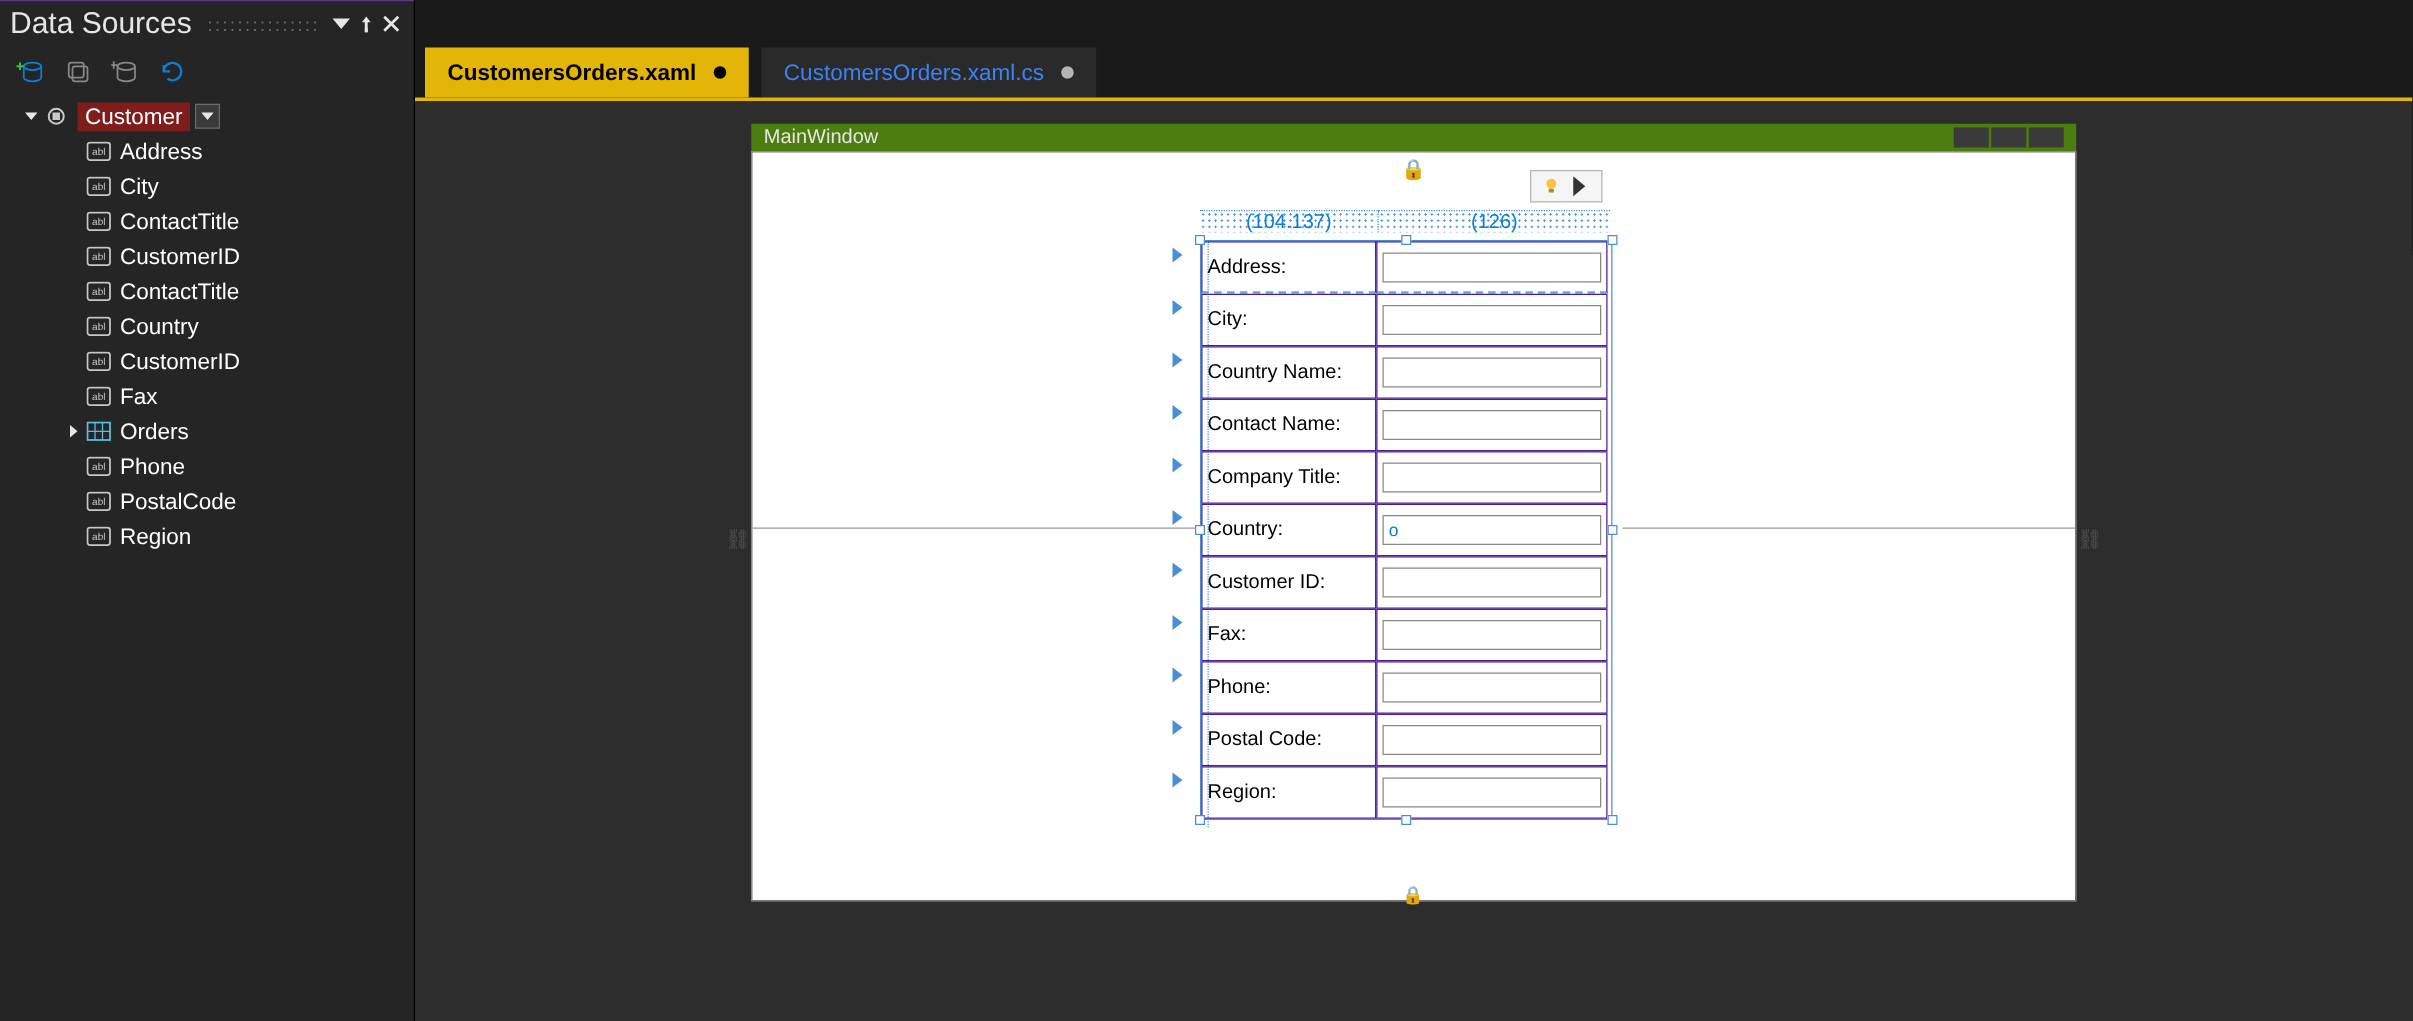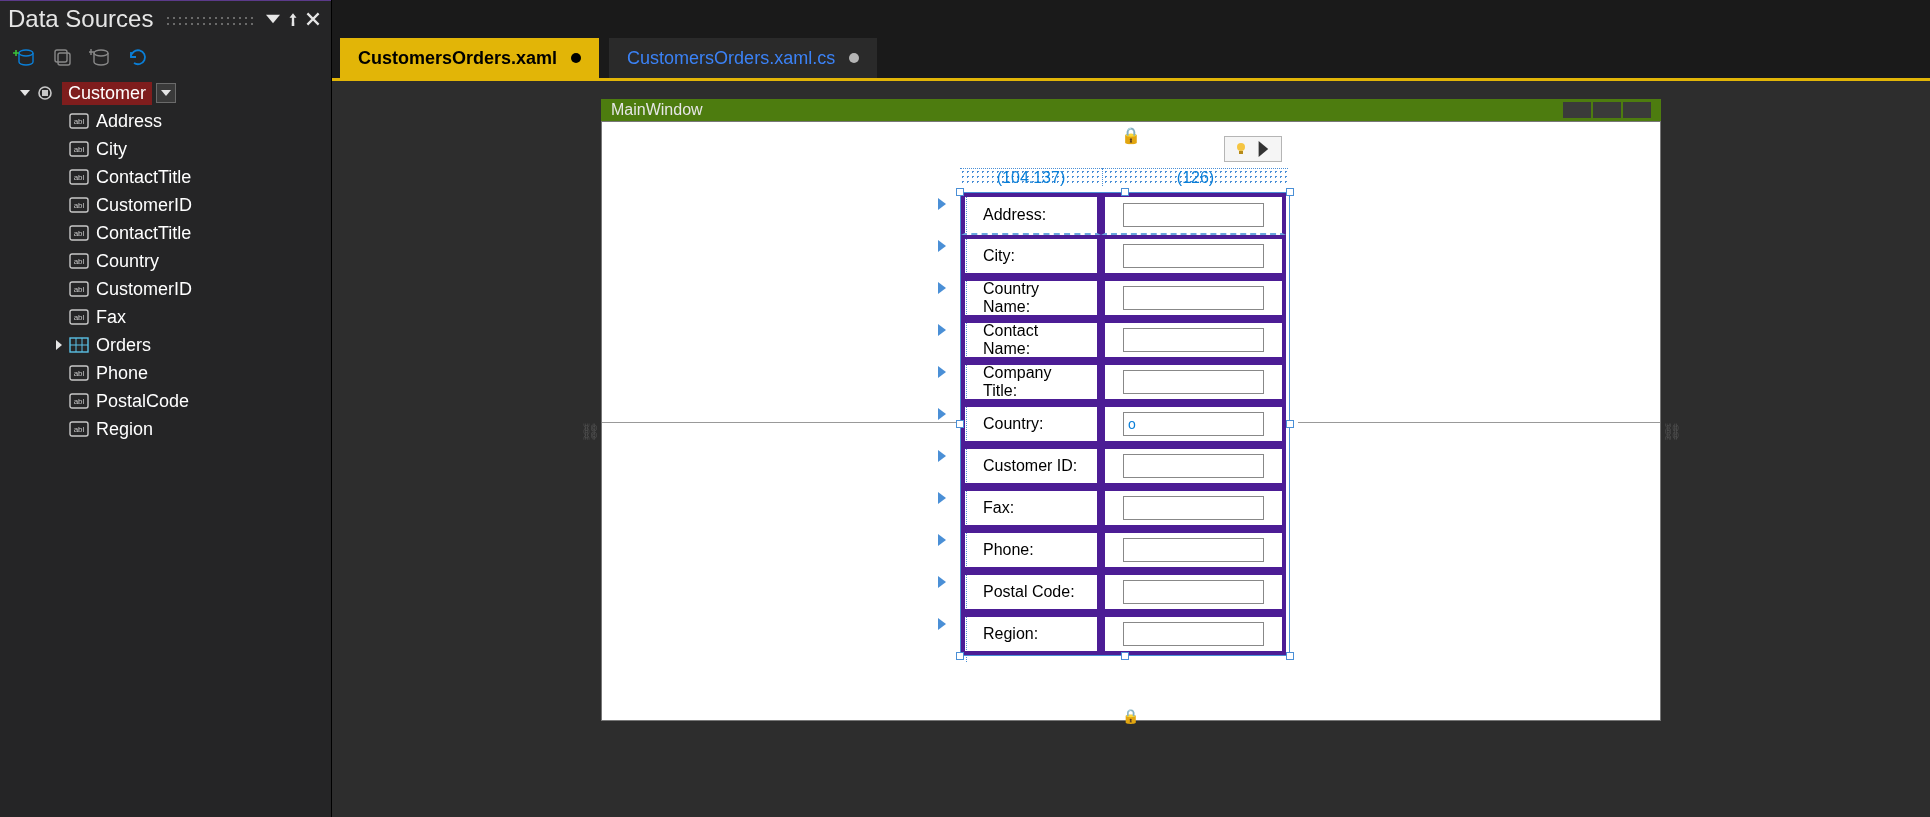--- a/index.html
+++ b/index.html
@@ -70,21 +70,21 @@
   .sel-box { border: 1px solid #4a8fd6; margin-top: 6px; position:relative; }
   .sel-handle { position:absolute; width:8px; height:8px; background:#fff; border:1px solid #4a8fd6; }
   .h-tl { top:-5px; left:-5px; } .h-tr { top:-5px; right:-5px; }
   .h-bl { bottom:-5px; left:-5px; } .h-br { bottom:-5px; right:-5px; }
   .h-ml { top:50%; left:-5px; transform:translateY(-50%);} 
   .h-mr { top:50%; right:-5px; transform:translateY(-50%);} 
   .h-mt { left:50%; top:-5px; transform:translateX(-50%);} 
   .h-mb { left:50%; bottom:-5px; transform:translateX(-50%);} 
 
   .grid-form { display:grid; grid-template-columns: 140px 185px; }
-  .grid-form .cell { border:4px solid #4c1d95; padding: 8px 18px; font-size: 16px; height: 42px; display:flex; align-items:center; }
+  .grid-form .cell { border:1px solid #4c1d95; padding: 8px 4px; font-size: 16px; height: 42px; display:flex; align-items:center; }
   .grid-form .cell.first-row { border-bottom: 2px dashed #6aa7df; }
   .grid-form .input-cell input { width: 100%; height: 24px; border:1px solid #888; font-size:14px; padding: 0 4px; }
   .grid-form .input-cell.o input { color:#0a7fd8; }
 
   .dotted-left { position:absolute; top:24px; bottom:-6px; left: 6px; border-left:1px dotted #4a8fd6; }
   .margin-line { position:absolute; top: 300px; height:1px; background:#999; }
   .margin-line.left { left:0; width:358px; }
   .margin-line.right { right:0; width:362px; }
   
   .bottom-lock { position:absolute; left:50%; transform:translateX(-50%); bottom: -4px; font-size:14px; color:#333; }

